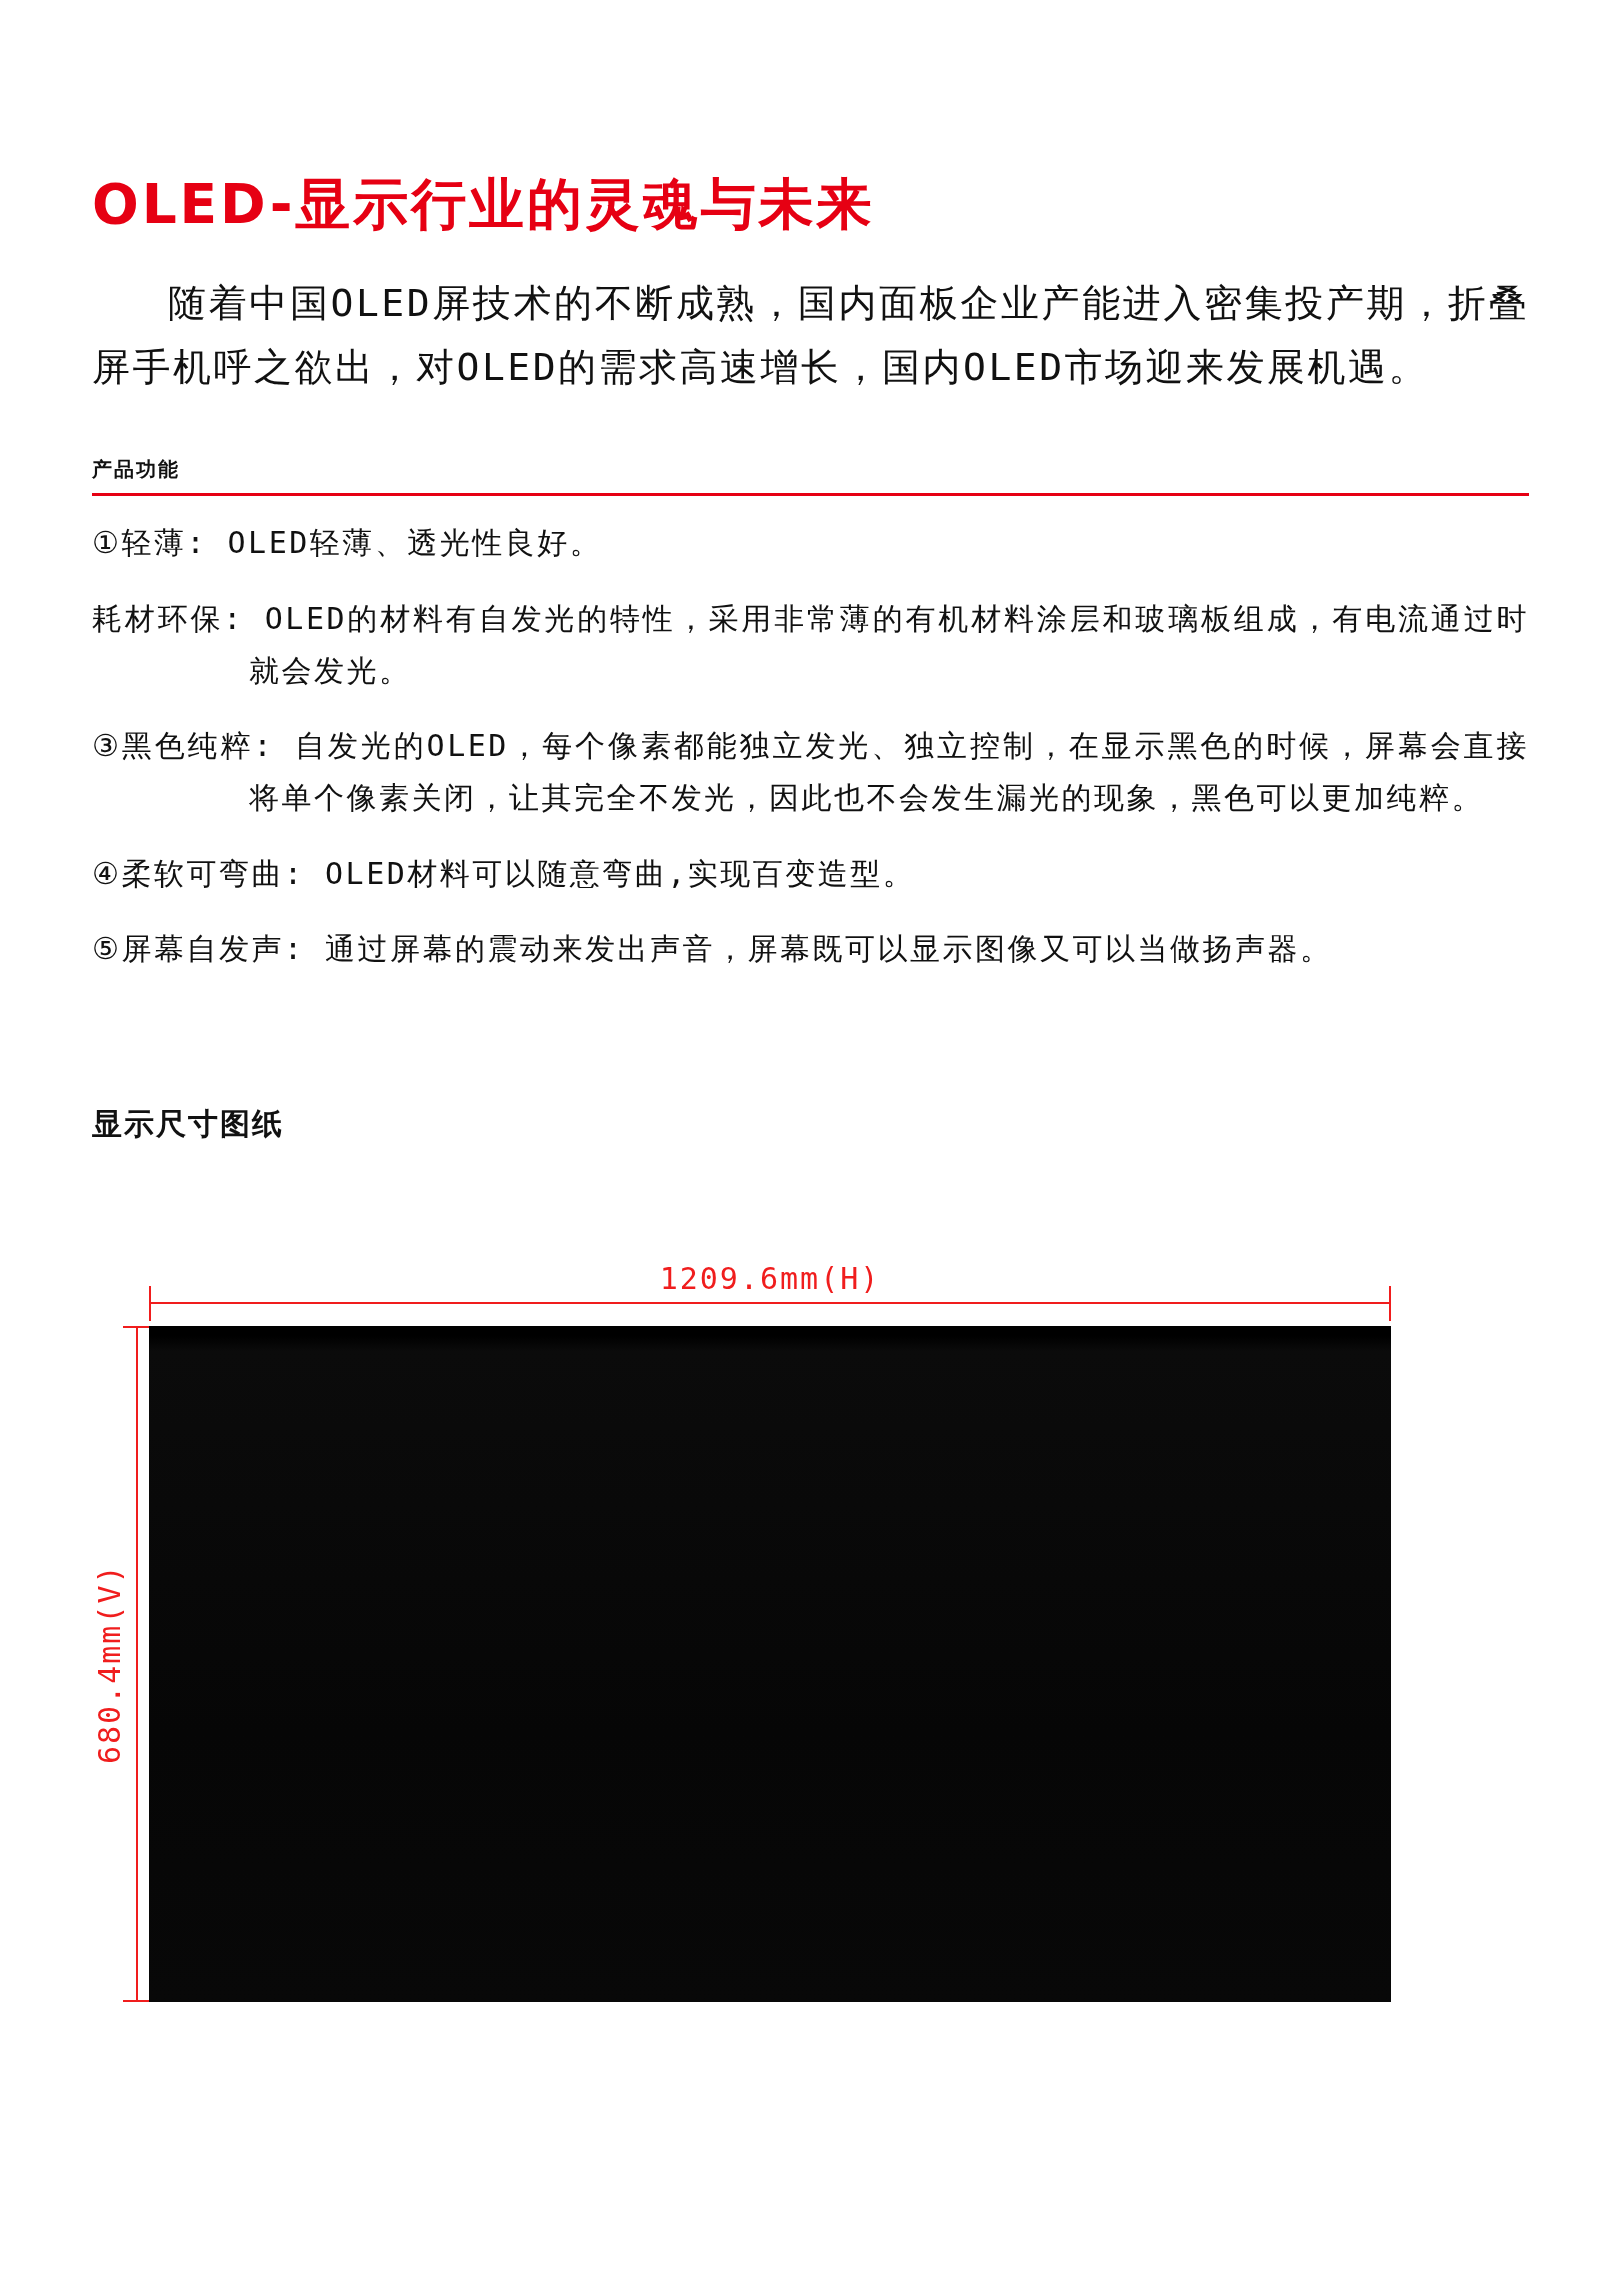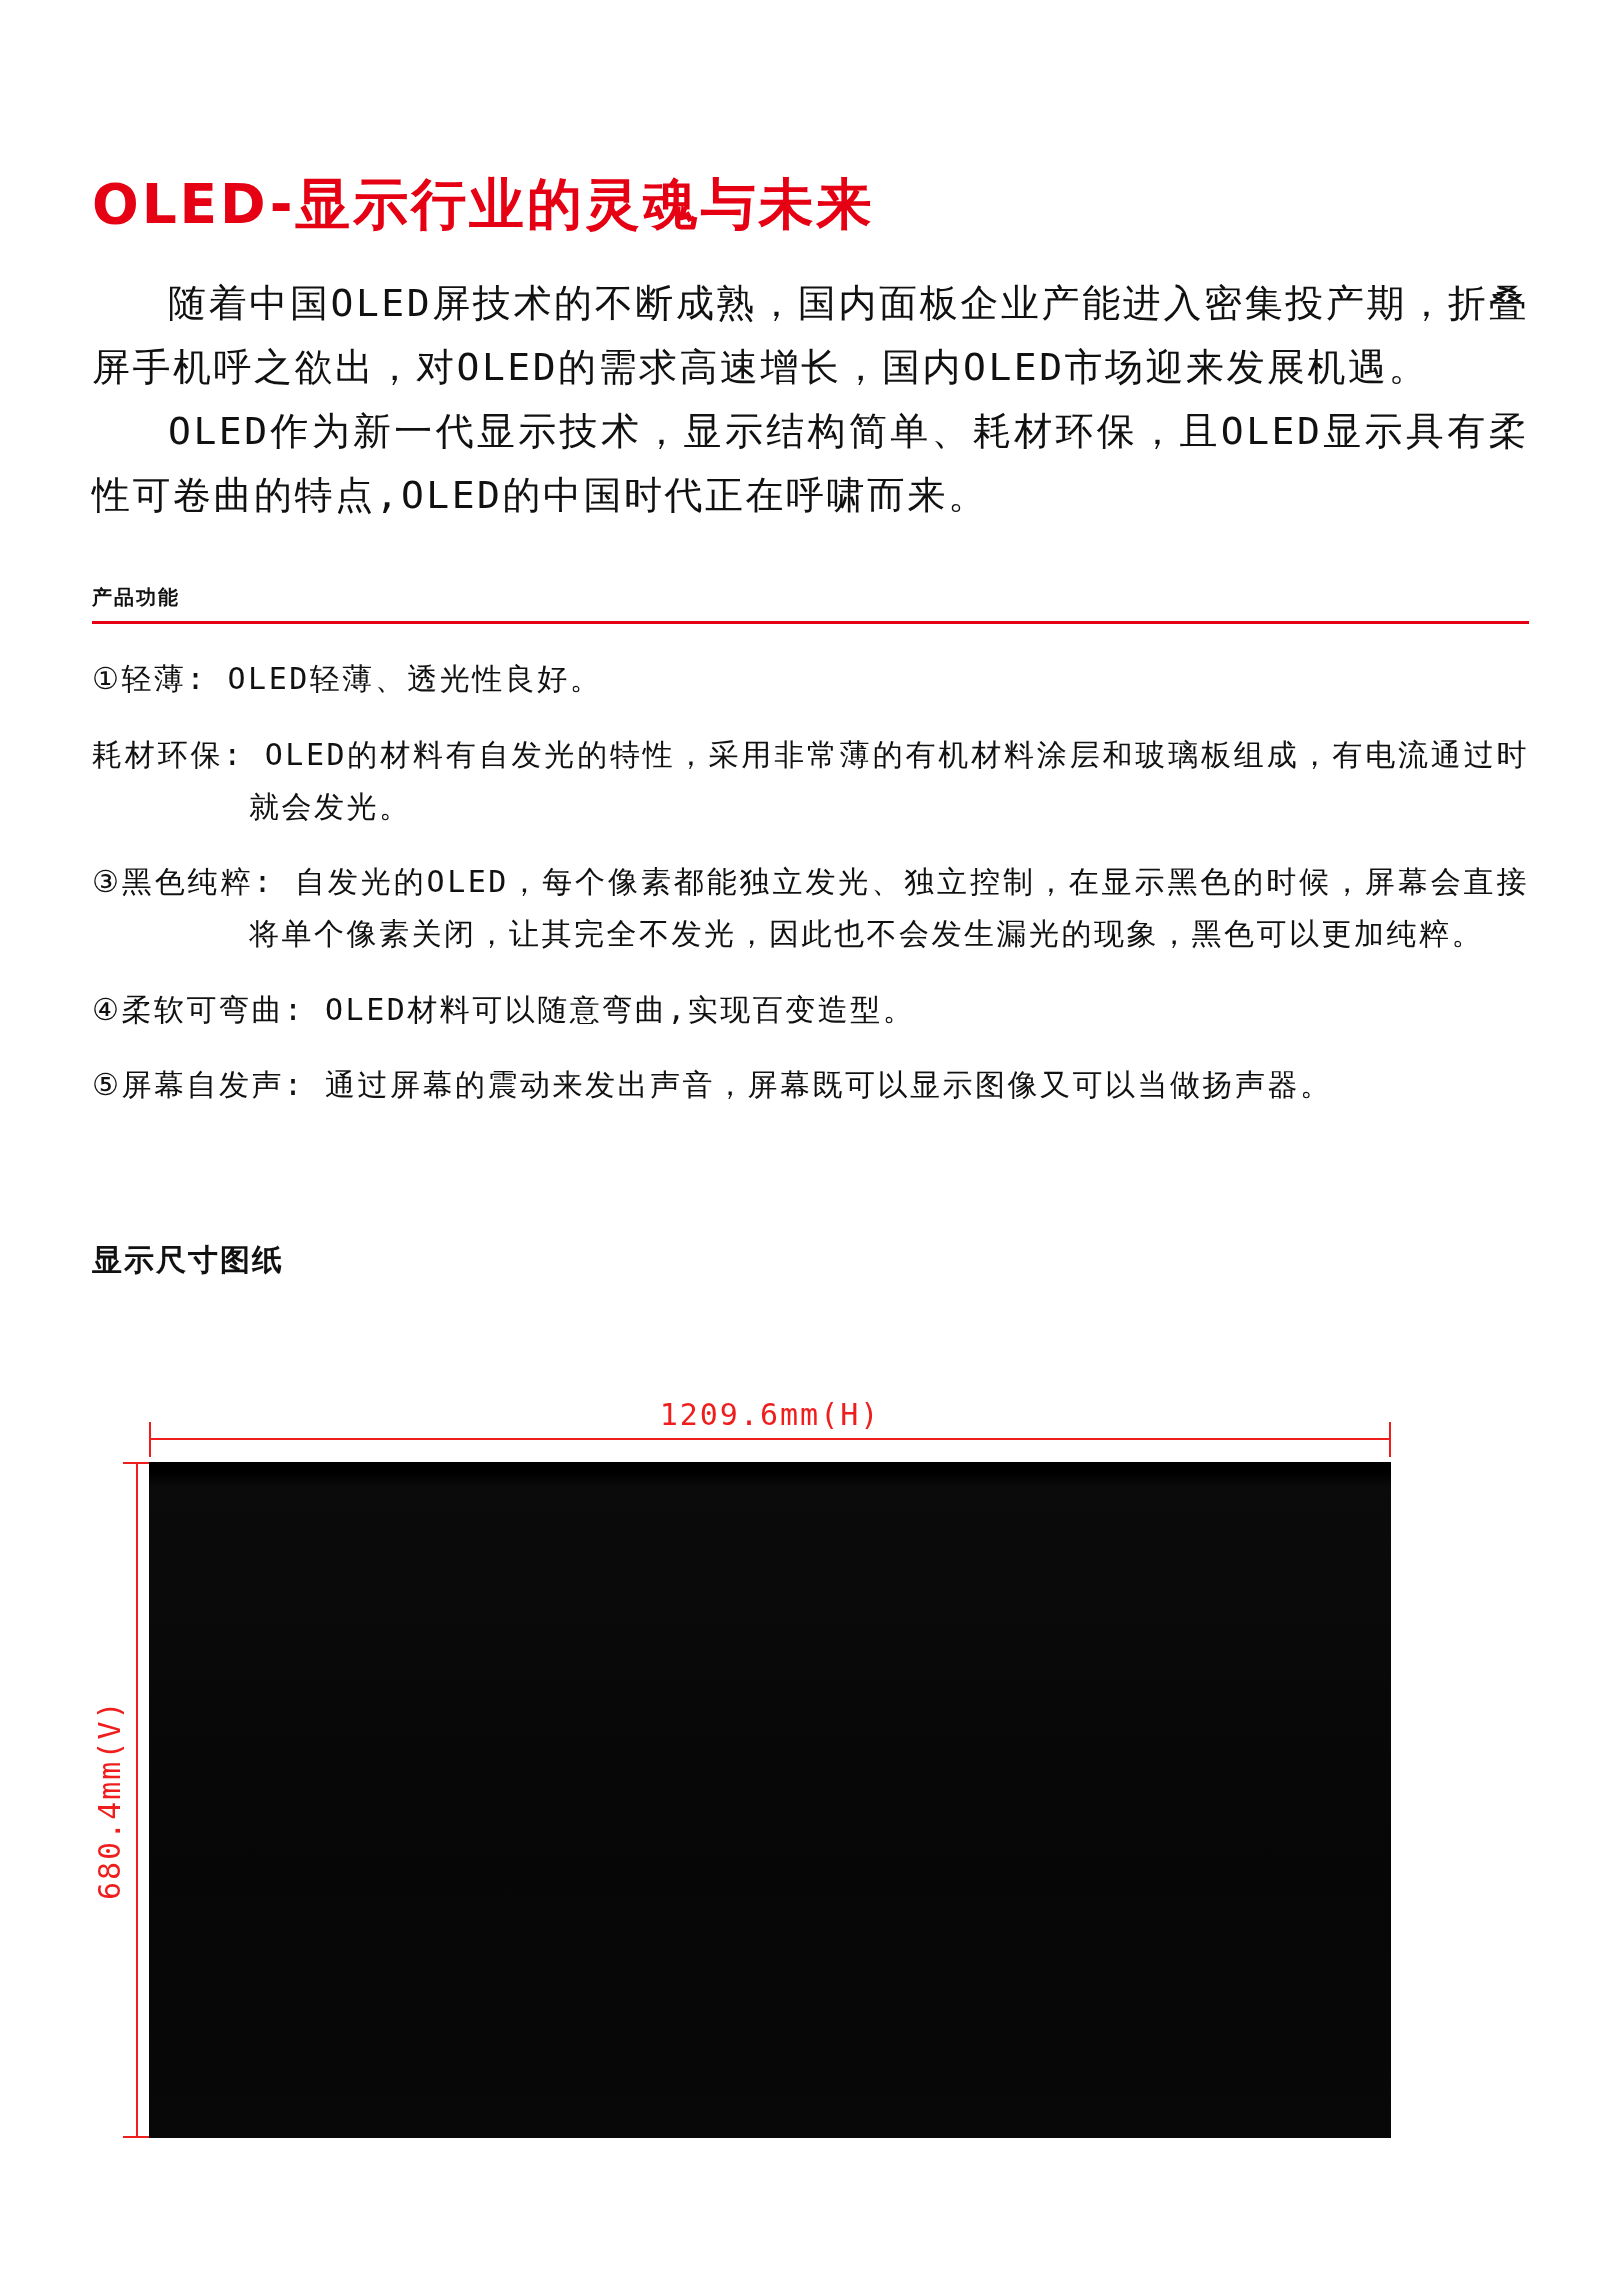--- a/index.html
+++ b/index.html
@@ -42,21 +42,21 @@
     letter-spacing:2px;
   }
   .red-rule{
     height:2.9px;
     border:none;
     margin:9.8px 0 0 0;
     width:100%;
   }
 
   
-  .features{margin-top:29px;}
+  .features{margin-top:21px;}
   .feature-item{
     font-size:30px;
     line-height:52px;
     letter-spacing:2.5px;
     margin:0 0 23.5px 0;
     padding-left:157px;
     text-indent:-157px;
     text-align:justify;
     font-weight:500;
   }
@@ -121,21 +121,20 @@
 </style>
 </head>
 <body>
 
 <div class="content">
 
   <h1 class="page-title" style="color: rgb(230, 0, 19);">OLED-显示行业的灵魂与未来</h1>
 
   <div class="intro">
     <p>随着中国OLED屏技术的不断成熟，国内面板企业产能进入密集投产期，折叠屏手机呼之欲出，对OLED的需求高速增长，国内OLED市场迎来发展机遇。</p>
-    <p>OLED作为新一代显示技术，显示结构简单、耗材环保，且OLED显示具有柔性可卷曲的特点,OLED的中国时代正在呼啸而来。</p>
   </div>
 
   <div class="section-head">产品功能</div>
   <hr class="red-rule" style="background: rgb(230, 0, 19);">
 
   <div class="features">
     <p class="feature-item">①轻薄: OLED轻薄、透光性良好。</p>
     <p class="feature-item">耗材环保: OLED的材料有自发光的特性，采用非常薄的有机材料涂层和玻璃板组成，有电流通过时就会发光。</p>
     <p class="feature-item">③黑色纯粹: 自发光的OLED，每个像素都能独立发光、独立控制，在显示黑色的时候，屏幕会直接将单个像素关闭，让其完全不发光，因此也不会发生漏光的现象，黑色可以更加纯粹。</p>
     <p class="feature-item">④柔软可弯曲: OLED材料可以随意弯曲,实现百变造型。</p>

